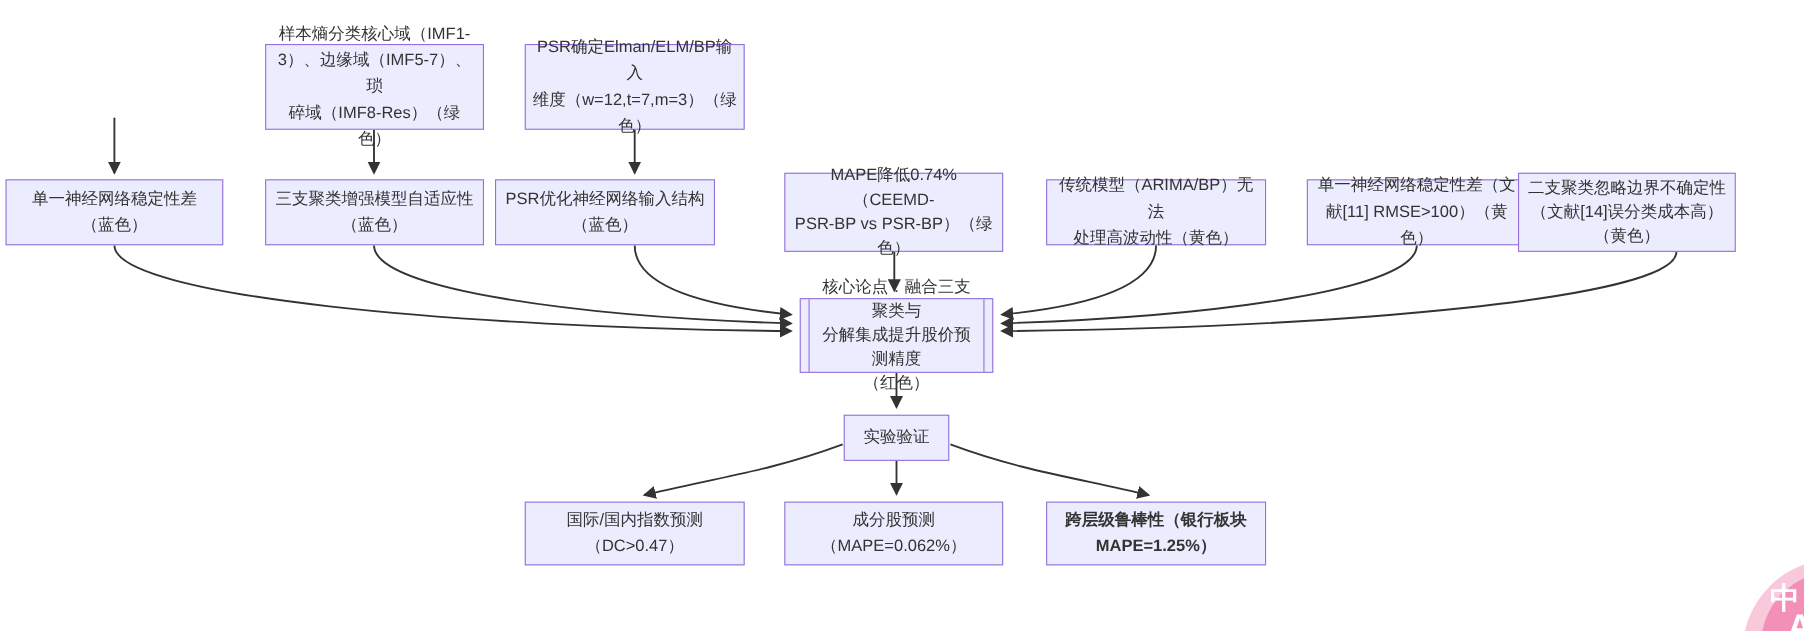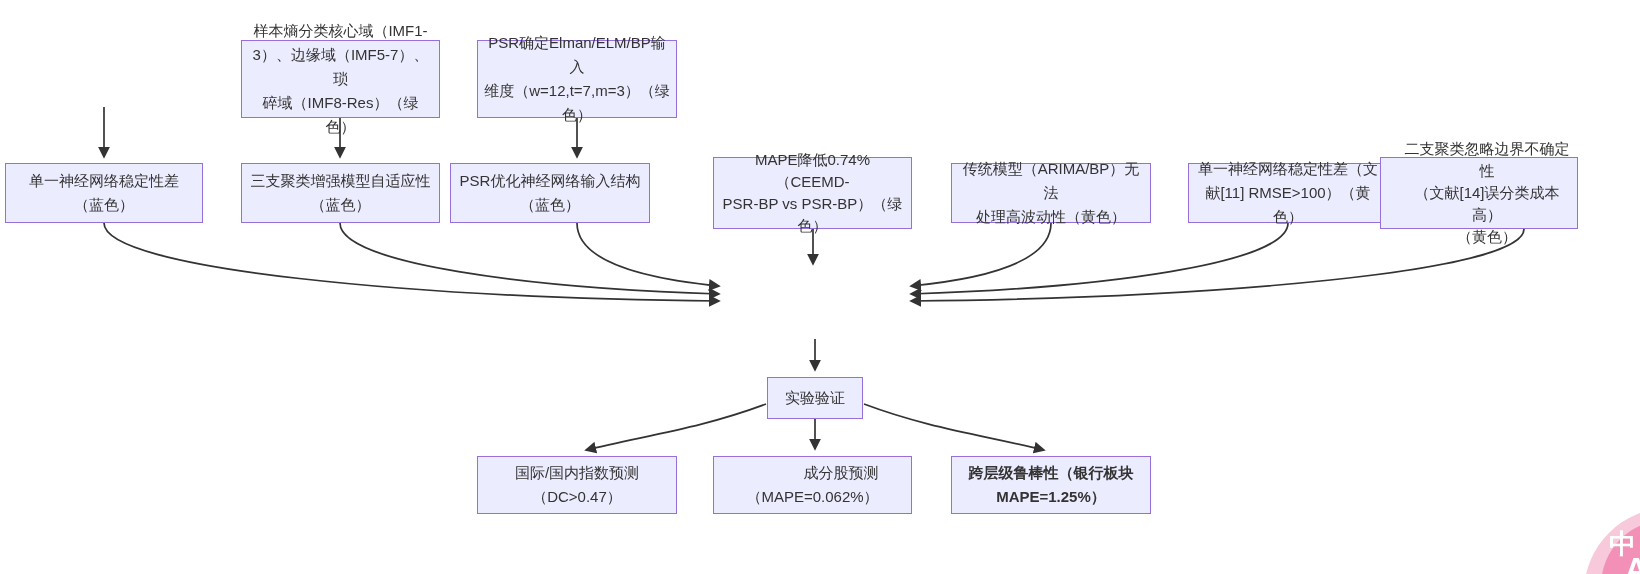--- a/index.html
+++ b/index.html
@@ -136,31 +136,34 @@
   <div class="node tight" style="left:713px; top:157px; width:199px; height:72px;">MAPE降低0.74%（CEEMD-
 PSR-BP vs PSR-BP）（绿
 色）</div>
 
   <div class="node" style="left:951px; top:163px; width:200px; height:60px;">传统模型（ARIMA/BP）无法
 处理高波动性（黄色）</div>
 
   <div class="node" style="left:1188px; top:163px; width:200px; height:60px;">单一神经网络稳定性差（文
 献[11] RMSE&gt;100）（黄色）</div>
 
-  <div class="node tight" style="left:1380px; top:157px; width:198px; height:72px;padding-left:22px;">二支聚类忽略边界不确定性
+  <div class="node tight" style="left:1380px; top:157px; width:198px; height:72px;">二支聚类忽略边界不确定性
 （文献[14]误分类成本高）
 （黄色）</div>
 
+  <div class="node tight subroutine" style="left:727px; top:271px; width:176px; height:68px;">核心论点：融合三支聚类与
+分解集成提升股价预测精度
+（红色）</div>
 
   <div class="node" style="left:767px; top:377px; width:96px; height:42px;">实验验证</div>
 
   <div class="node" style="left:477px; top:456px; width:200px; height:58px;">国际/国内指数预测
 （DC&gt;0.47）</div>
 
-  <div class="node" style="left:713px; top:456px; width:199px; height:58px;text-align:right;">成分股预测
+  <div class="node" style="left:713px; top:456px; width:199px; height:58px;">成分股预测
 （MAPE=0.062%）</div>
 
   <div class="node" style="left:951px; top:456px; width:200px; height:58px;font-weight:bold;">跨层级鲁棒性（银行板块
 MAPE=1.25%）</div>
 
   <div class="translate-halo"></div>
   <div class="translate-btn">
     <span class="zh">中</span>
     <span class="en">A</span>
   </div>

